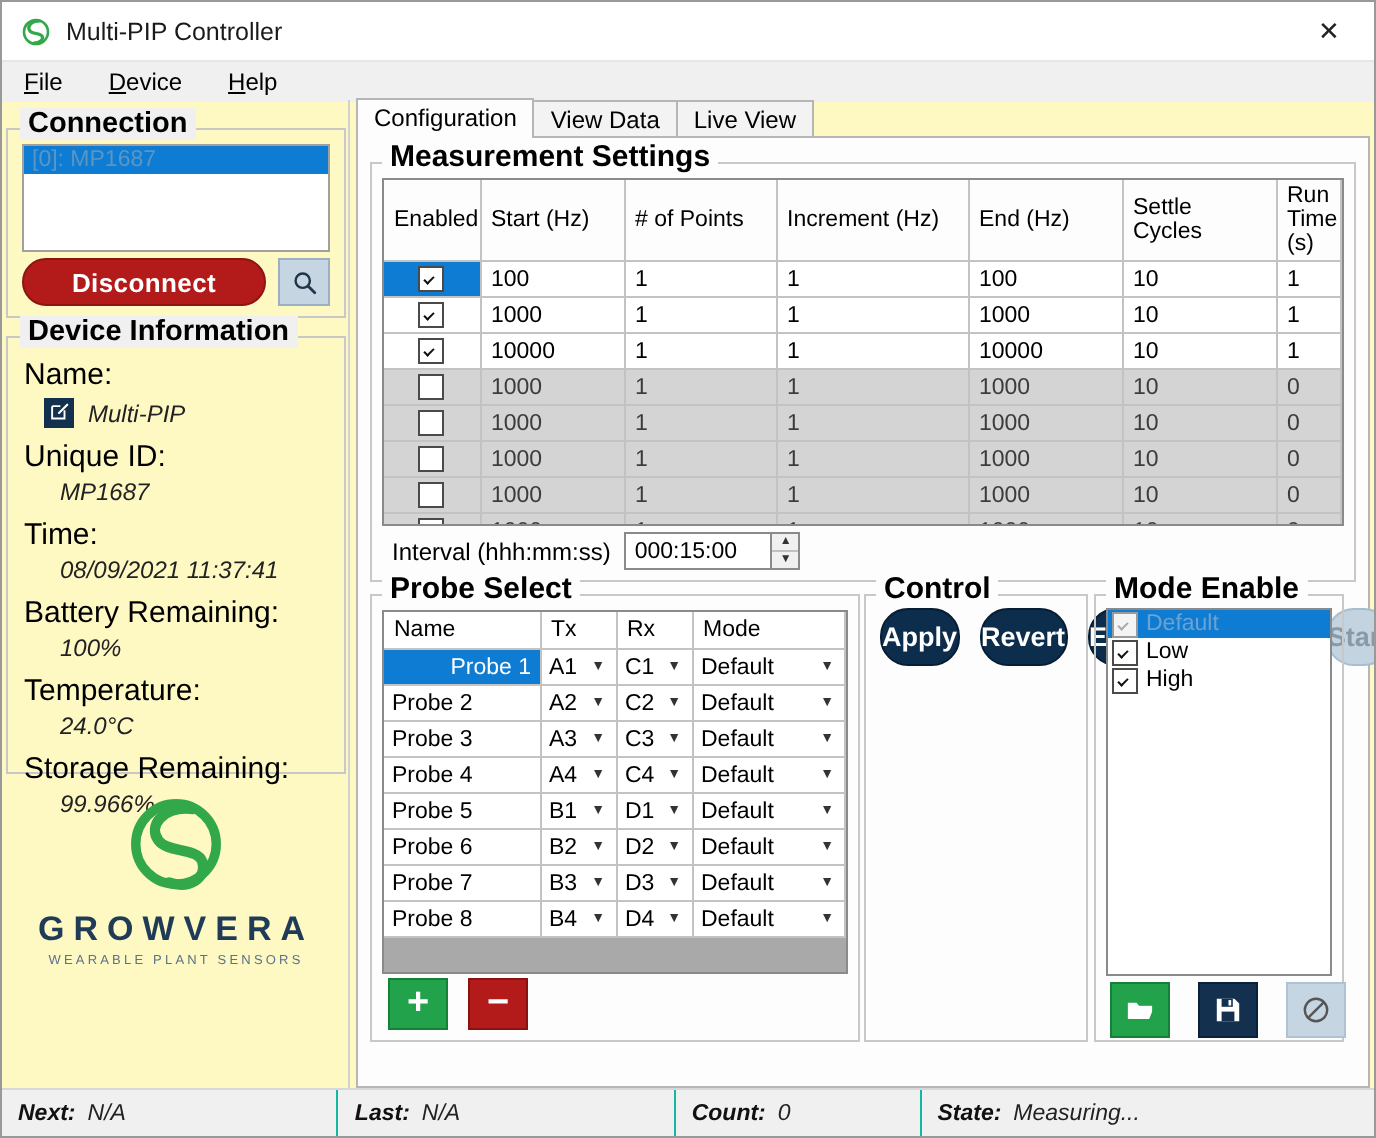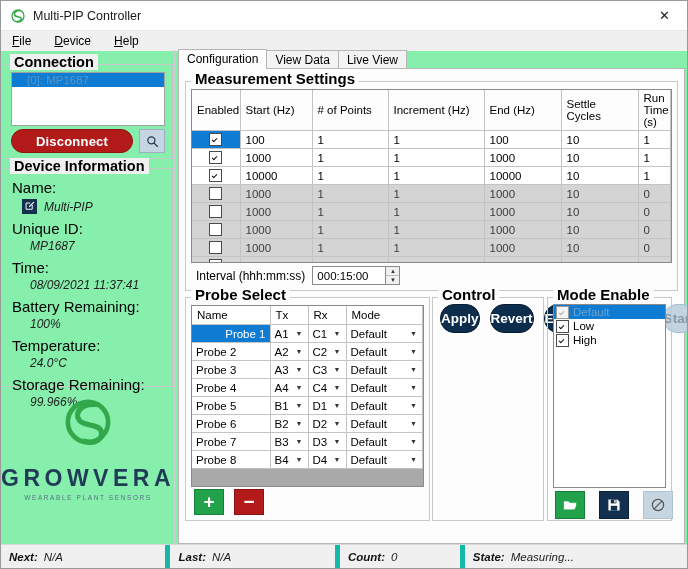--- a/index.html
+++ b/index.html
@@ -4,21 +4,21 @@
 <style>
   html,body{margin:0;padding:0;}
   body{
     width:688px;height:569px;overflow:hidden;
     font-family:"Liberation Sans",sans-serif;
     font-size:12px;color:#000;
     background:#f0f0f0;
     -webkit-font-smoothing:antialiased;
   }
   .win{position:relative;width:688px;height:569px;box-sizing:border-box;
-       border:1px solid #999;background:#86efac;overflow:hidden;}
+       border:1px solid #999;background:#fef9c3;overflow:hidden;}
 
   
   .titlebar{height:29px;background:#ffffff;display:flex;align-items:center;
             border-bottom:1px solid #e6e6e6;position:relative;}
   .title-ico{width:16px;height:16px;margin-left:9px;margin-right:7px;flex:0 0 auto;}
   .title-text{font-size:12.5px;color:#1a1a1a;}
   .title-close{position:absolute;right:0;top:0;width:45px;height:29px;
                display:flex;align-items:center;justify-content:center;font-size:13px;color:#222;}
 
   
@@ -30,42 +30,42 @@
   .body-area{position:absolute;left:0;top:49px;right:0;bottom:24px;}
 
   
   .leftcol{position:absolute;left:2px;top:0;width:170px;bottom:0;}
   .grp{position:relative;border:1px solid #c8c8c8;border-radius:0;background:transparent;}
   .grp > .grp-title{position:absolute;top:-11px;left:6px;background:#f0f0f0;padding:0 4px;
                     font-size:14.5px;font-weight:bold;color:#000;}
   .conn-grp{position:absolute;left:0;top:14px;right:0;height:93px;}
   .conn-list{position:absolute;left:7px;top:7px;right:7px;height:52px;background:#fff;
              border:1px solid #a0a0a0;overflow:hidden;}
-  .conn-list .li{height:14px;line-height:14px;padding:0 15px;font-size:11.5px;}
+  .conn-list .li{height:14px;line-height:14px;padding:0 4px;font-size:11.5px;}
   .conn-list .li.sel{background:#0f7cd4;color:#5a96c4;}
   .btn-row{position:absolute;left:7px;right:7px;top:64px;height:24px;display:flex;gap:6px;}
   .disconnect-btn{flex:1;background:#b31b1b;color:#fff;border:1px solid #8e1313;border-radius:12px;
                   font-size:13px;font-weight:bold;display:flex;align-items:center;justify-content:center;
                   letter-spacing:.2px;}
   .search-btn{width:24px;background:#c6d5e2;border:1px solid #9bb0c2;display:flex;
               align-items:center;justify-content:center;}
 
   .dev-grp{position:absolute;left:0;top:118px;right:0;height:217px;}
   .dev-body{padding:8px 8px 0 8px;}
   .dev-lbl{font-size:15px;color:#000;margin-top:6px;}
   .dev-lbl:first-child{margin-top:2px;}
   .dev-val{font-size:12px;font-style:italic;color:#222;margin:2px 0 0 18px;}
   .dev-name-row{display:flex;align-items:center;margin:3px 0 0 10px;gap:7px;}
   .name-ico{width:15px;height:15px;background:#13304f;display:flex;align-items:center;
             justify-content:center;}
 
   .logo-wrap{position:absolute;left:0;right:0;top:340px;height:100px;
              display:flex;flex-direction:column;align-items:center;justify-content:flex-start;}
   .logo-mark{margin-top:4px;}
-  .logo-word{font-size:23px;letter-spacing:4.5px;color:#1f3b57;font-weight:bold;margin-top:12px;}
+  .logo-word{font-size:17px;letter-spacing:4.5px;color:#1f3b57;font-weight:bold;margin-top:2px;}
   .logo-sub{font-size:6.5px;letter-spacing:1.6px;color:#5b7288;margin-top:2px;}
 
   .vsep{position:absolute;left:173px;top:0;bottom:0;width:1px;background:#d2d2d2;}
 
   
   .rightcol{position:absolute;left:175px;top:0;right:2px;bottom:0;padding-left:28px;}
 
   .tabstrip{position:absolute;left:2px;top:0;right:0;height:19px;display:flex;align-items:flex-end;}
   .tab{height:18px;line-height:18px;padding:0 8px;font-size:12px;border:1px solid #b6b6b6;
        border-bottom:none;background:#f3f3f3;color:#000;margin-right:-1px;}
@@ -139,21 +139,21 @@
   .mode-icons{position:absolute;left:7px;top:193px;display:flex;gap:14px;}
   .icobtn{width:28px;height:26px;display:flex;align-items:center;justify-content:center;}
   .ico-open{background:#22a24a;border:1px solid #178038;}
   .ico-save{background:#13304f;border:1px solid #0b2137;}
   .ico-cancel{background:#c6d5e2;border:1px solid #b0c2d1;}
 
   
   .statusbar{position:absolute;left:0;right:0;bottom:0;height:23px;background:#f0f0f0;
              border-top:1px solid #d8d8d8;display:flex;align-items:center;font-size:11.5px;}
   .st-cell{height:23px;display:flex;align-items:center;padding-left:8px;gap:6px;
-           border-left:5px solid #14b8a6;}
+           border-left:1px solid #14b8a6;}
   .st-cell:first-child{border-left:none;}
   .st-k{font-style:italic;font-weight:bold;color:#111;}
   .st-v{font-style:italic;color:#222;}
 </style>
 </head>
 <body>
 
 <div class="win">
 
   <div class="titlebar">

